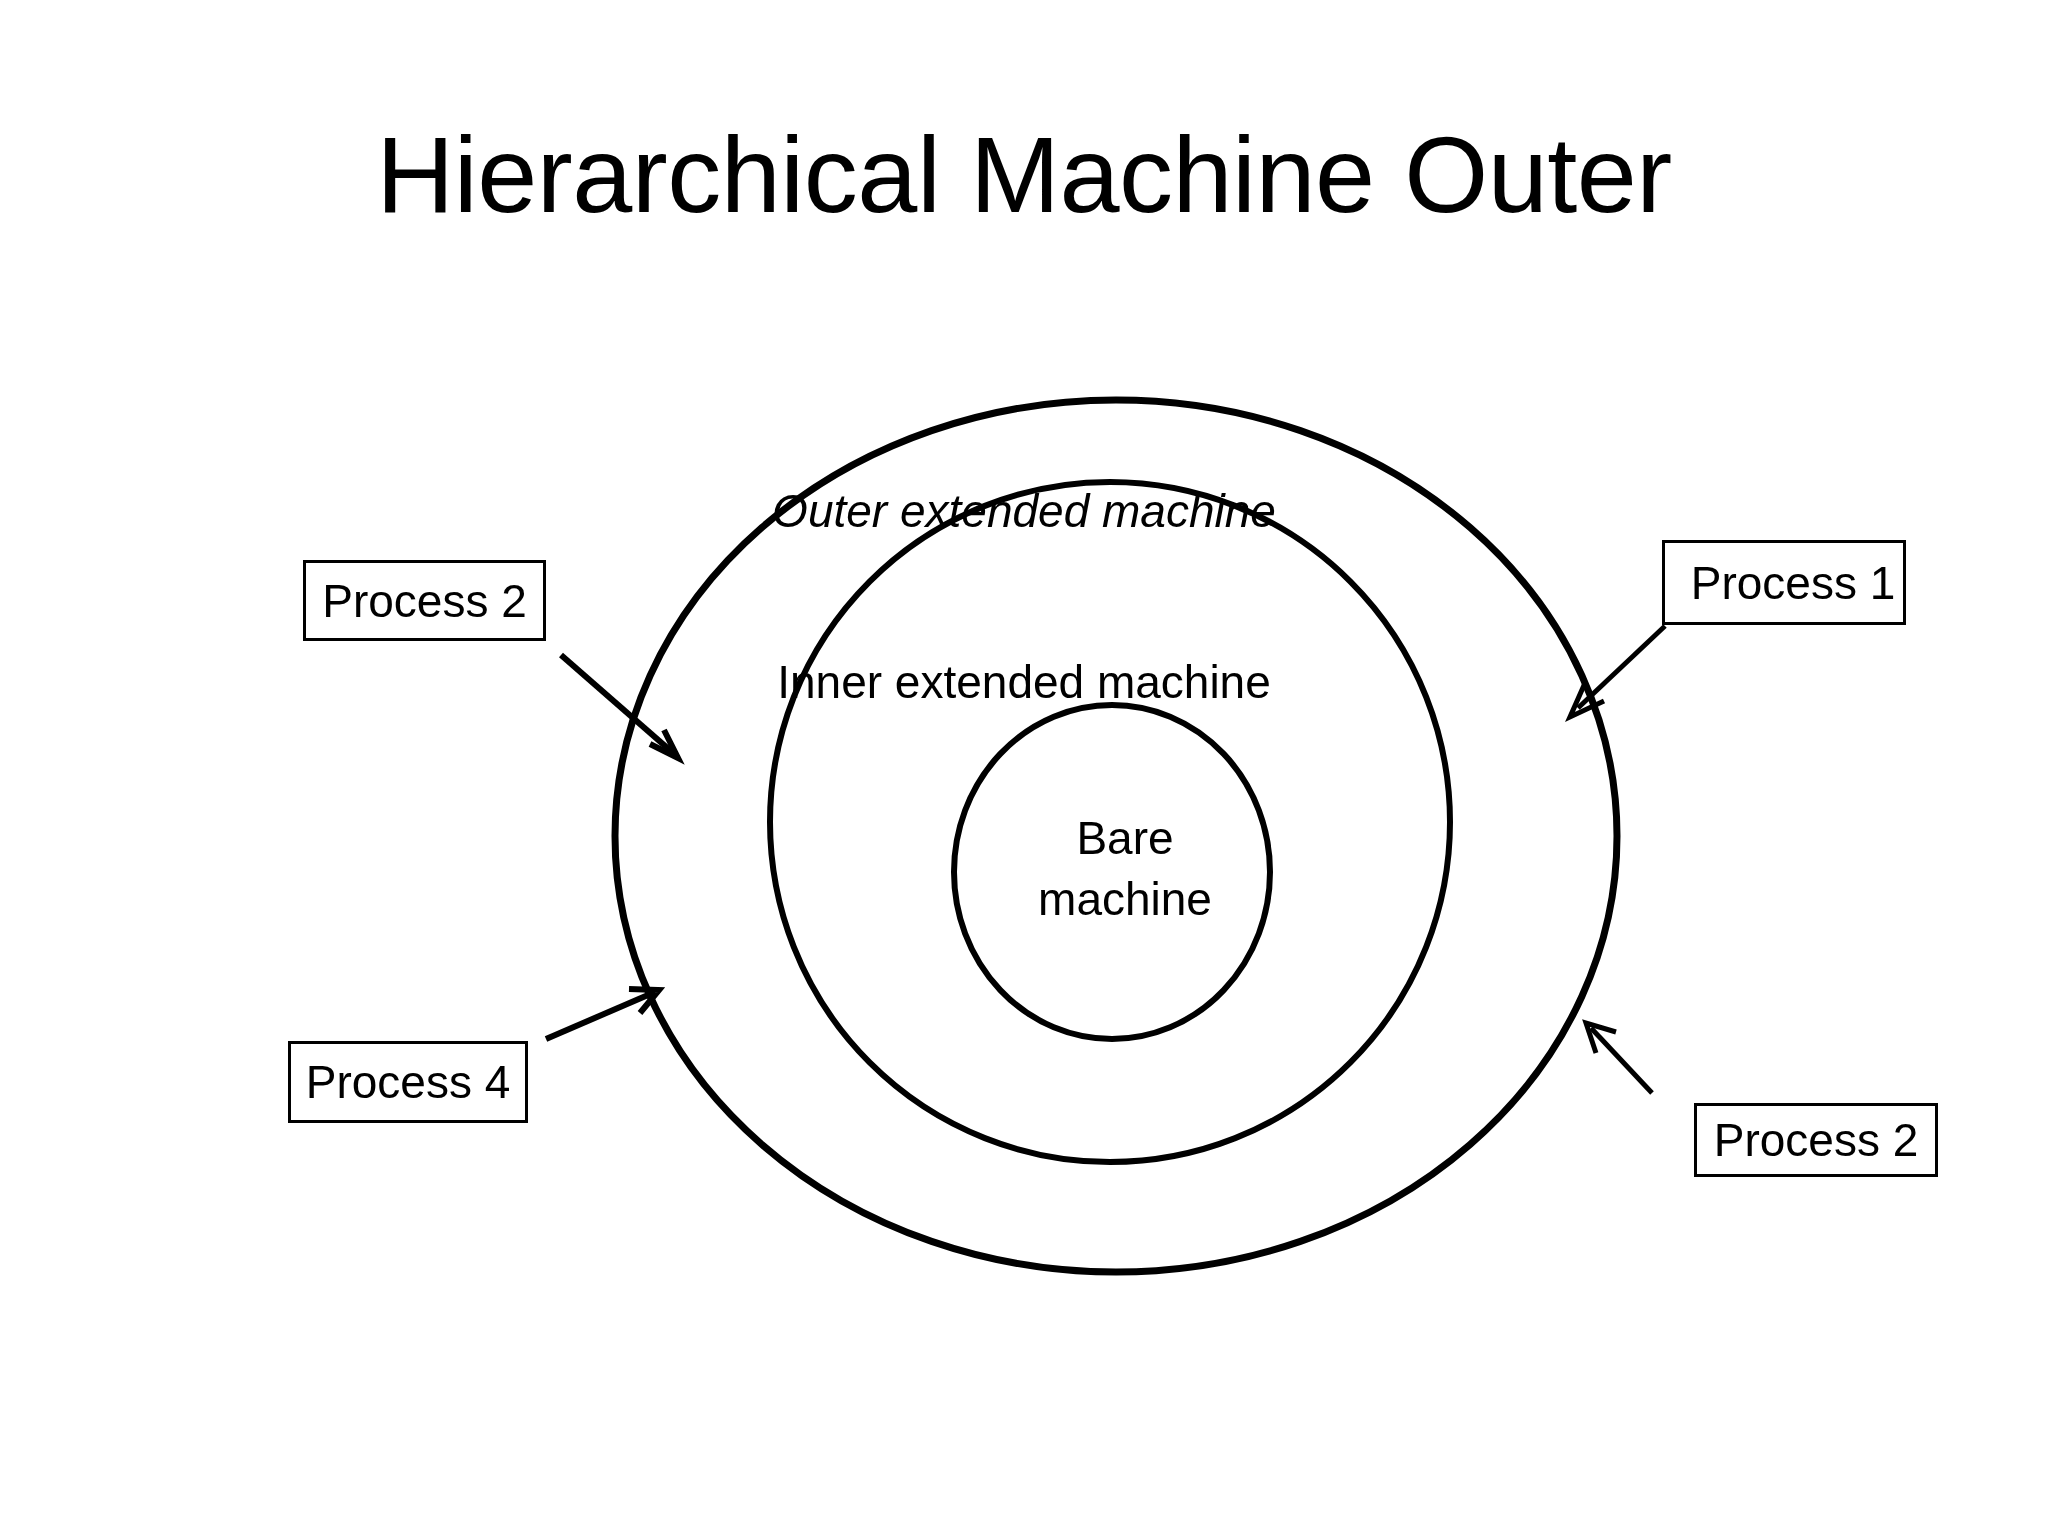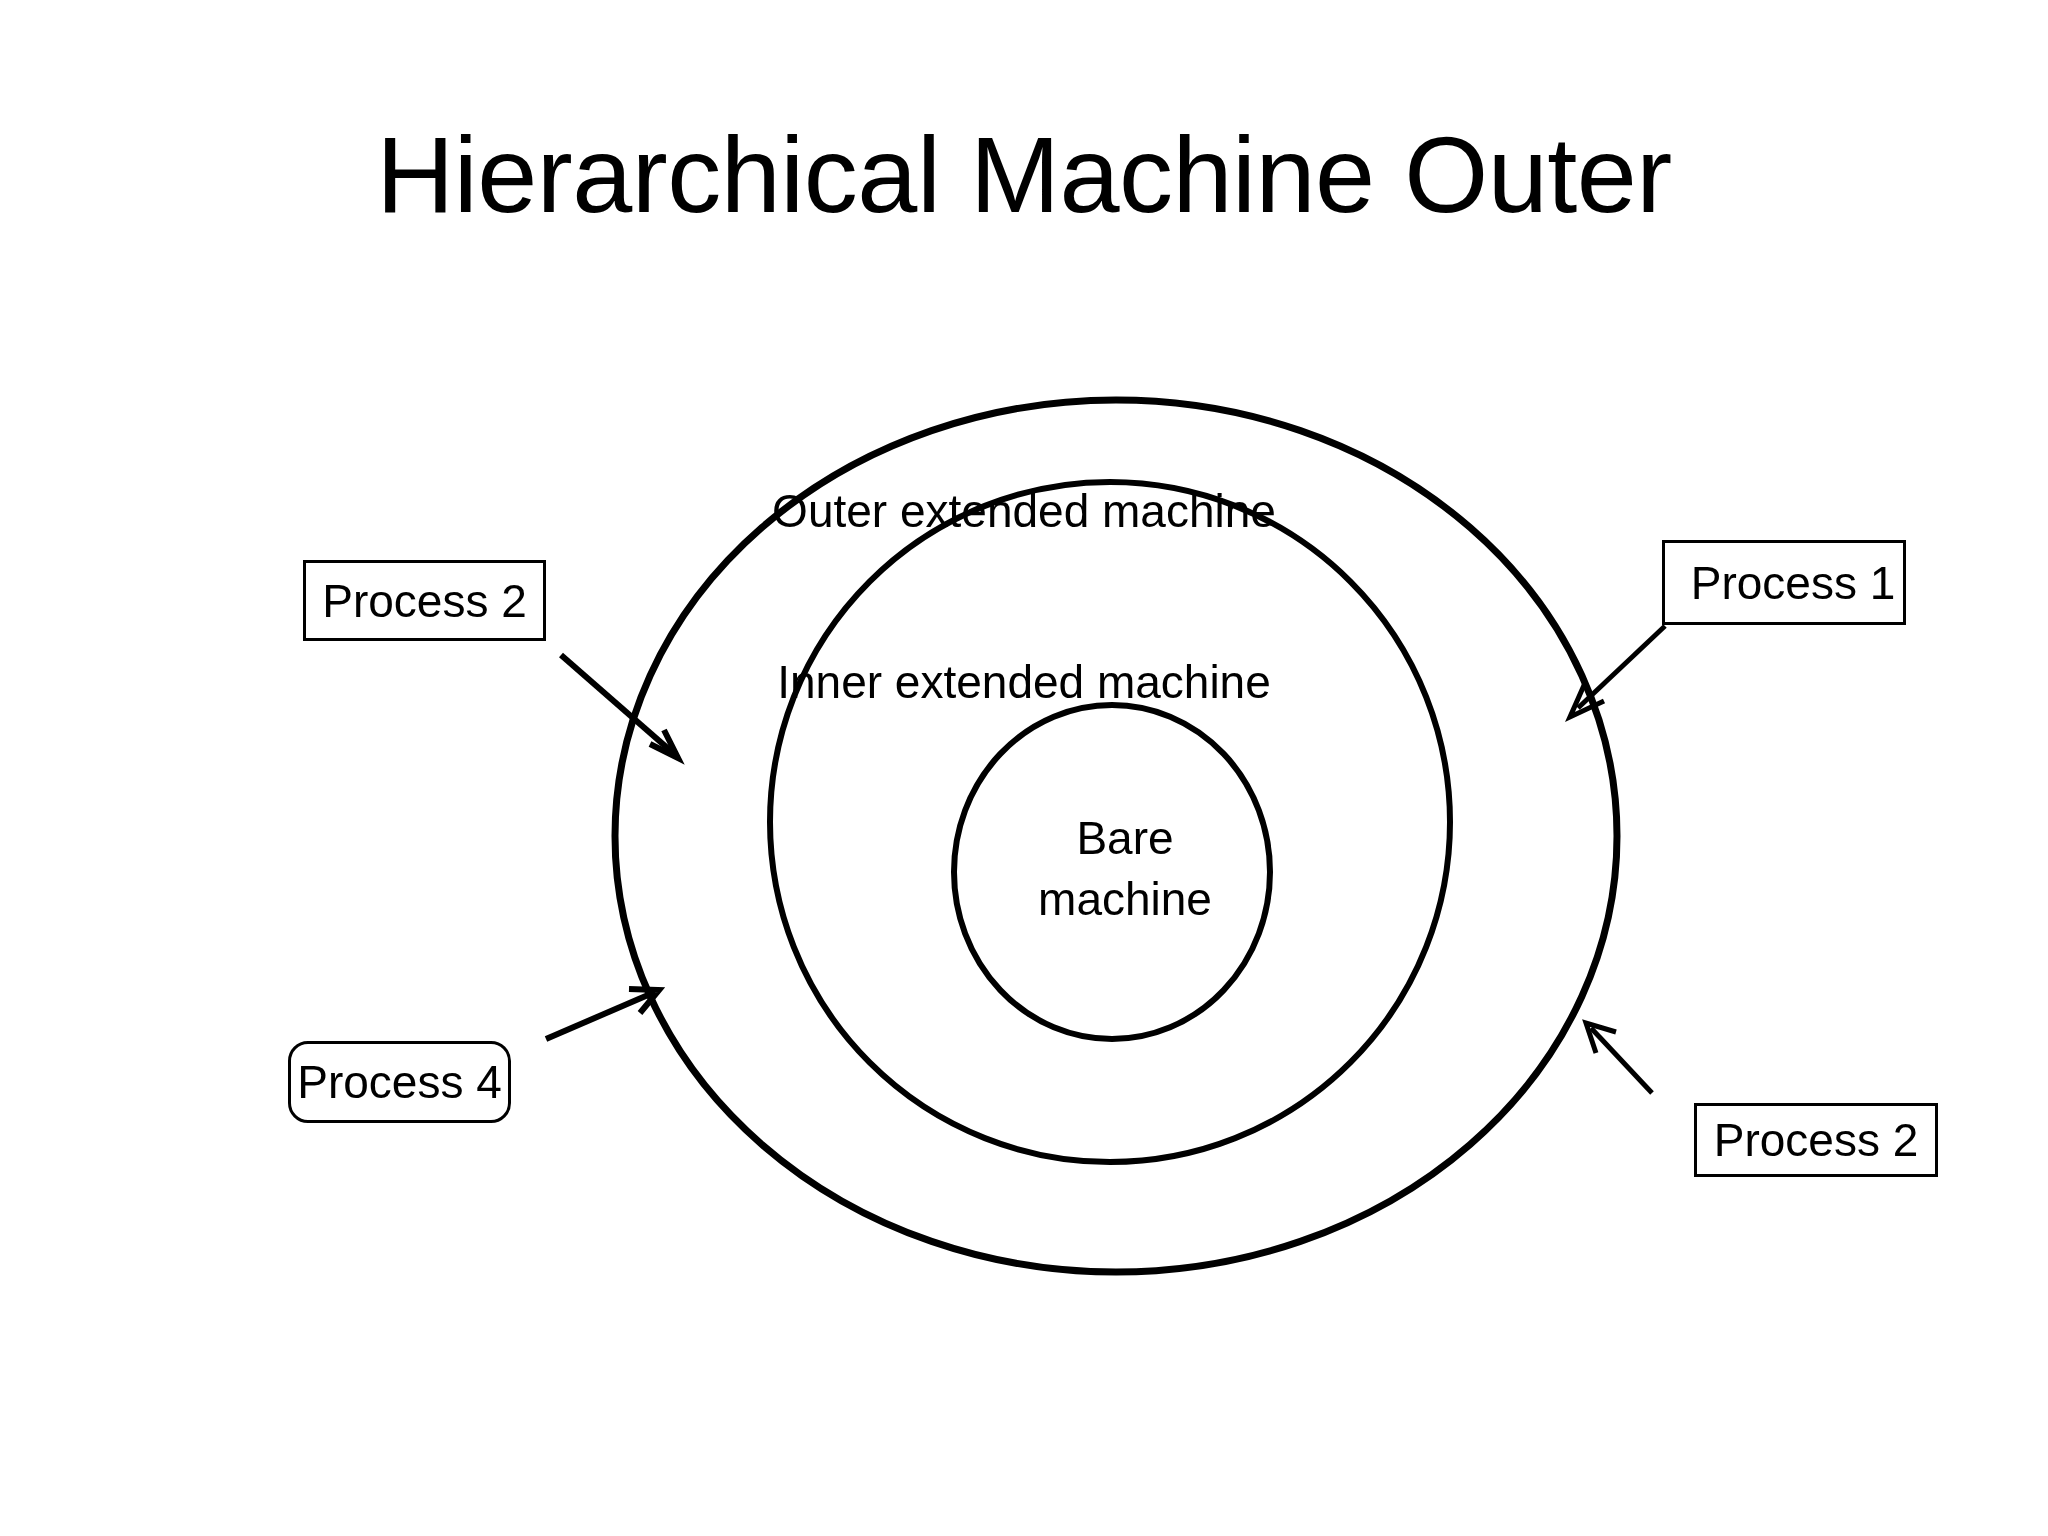--- a/index.html
+++ b/index.html
@@ -44,20 +44,21 @@
     font-size: 46px;
     line-height: 1.18;
     color: #000000;
     white-space: nowrap;
   }
   #label-outer-machine {
     left: 0;
     top: 484px;
     width: 2048px;
     text-align: center;
+    font-style: italic;
   }
   #label-inner-machine {
     left: 0;
     top: 655px;
     width: 2048px;
     text-align: center;
   }
   #label-bare-machine {
     left: 995px;
     top: 808px;
@@ -73,21 +74,21 @@
     background: #ffffff;
     display: flex;
     align-items: center;
     justify-content: center;
     font-size: 46px;
     color: #000000;
     white-space: nowrap;
   }
   #process-box-3 { left: 303px; top: 560px;  width: 243px; height: 81px; }
   #process-box-1 { left: 1662px; top: 540px; width: 244px; height: 85px; padding-left: 18px; }
-  #process-box-4 { left: 288px; top: 1041px; width: 223px; height: 82px; border-radius: 20px; }
+  #process-box-4 { left: 288px; top: 1041px; width: 240px; height: 82px; }
   #process-box-2 { left: 1694px; top: 1103px; width: 244px; height: 74px; }
 </style>
 </head>
 <body>
 
 <div id="slide">
 
   <div id="slide-title">Hierarchical Machine Outer</div>
 
   <svg id="diagram-svg" viewBox="0 0 2048 1536" aria-hidden="true">

